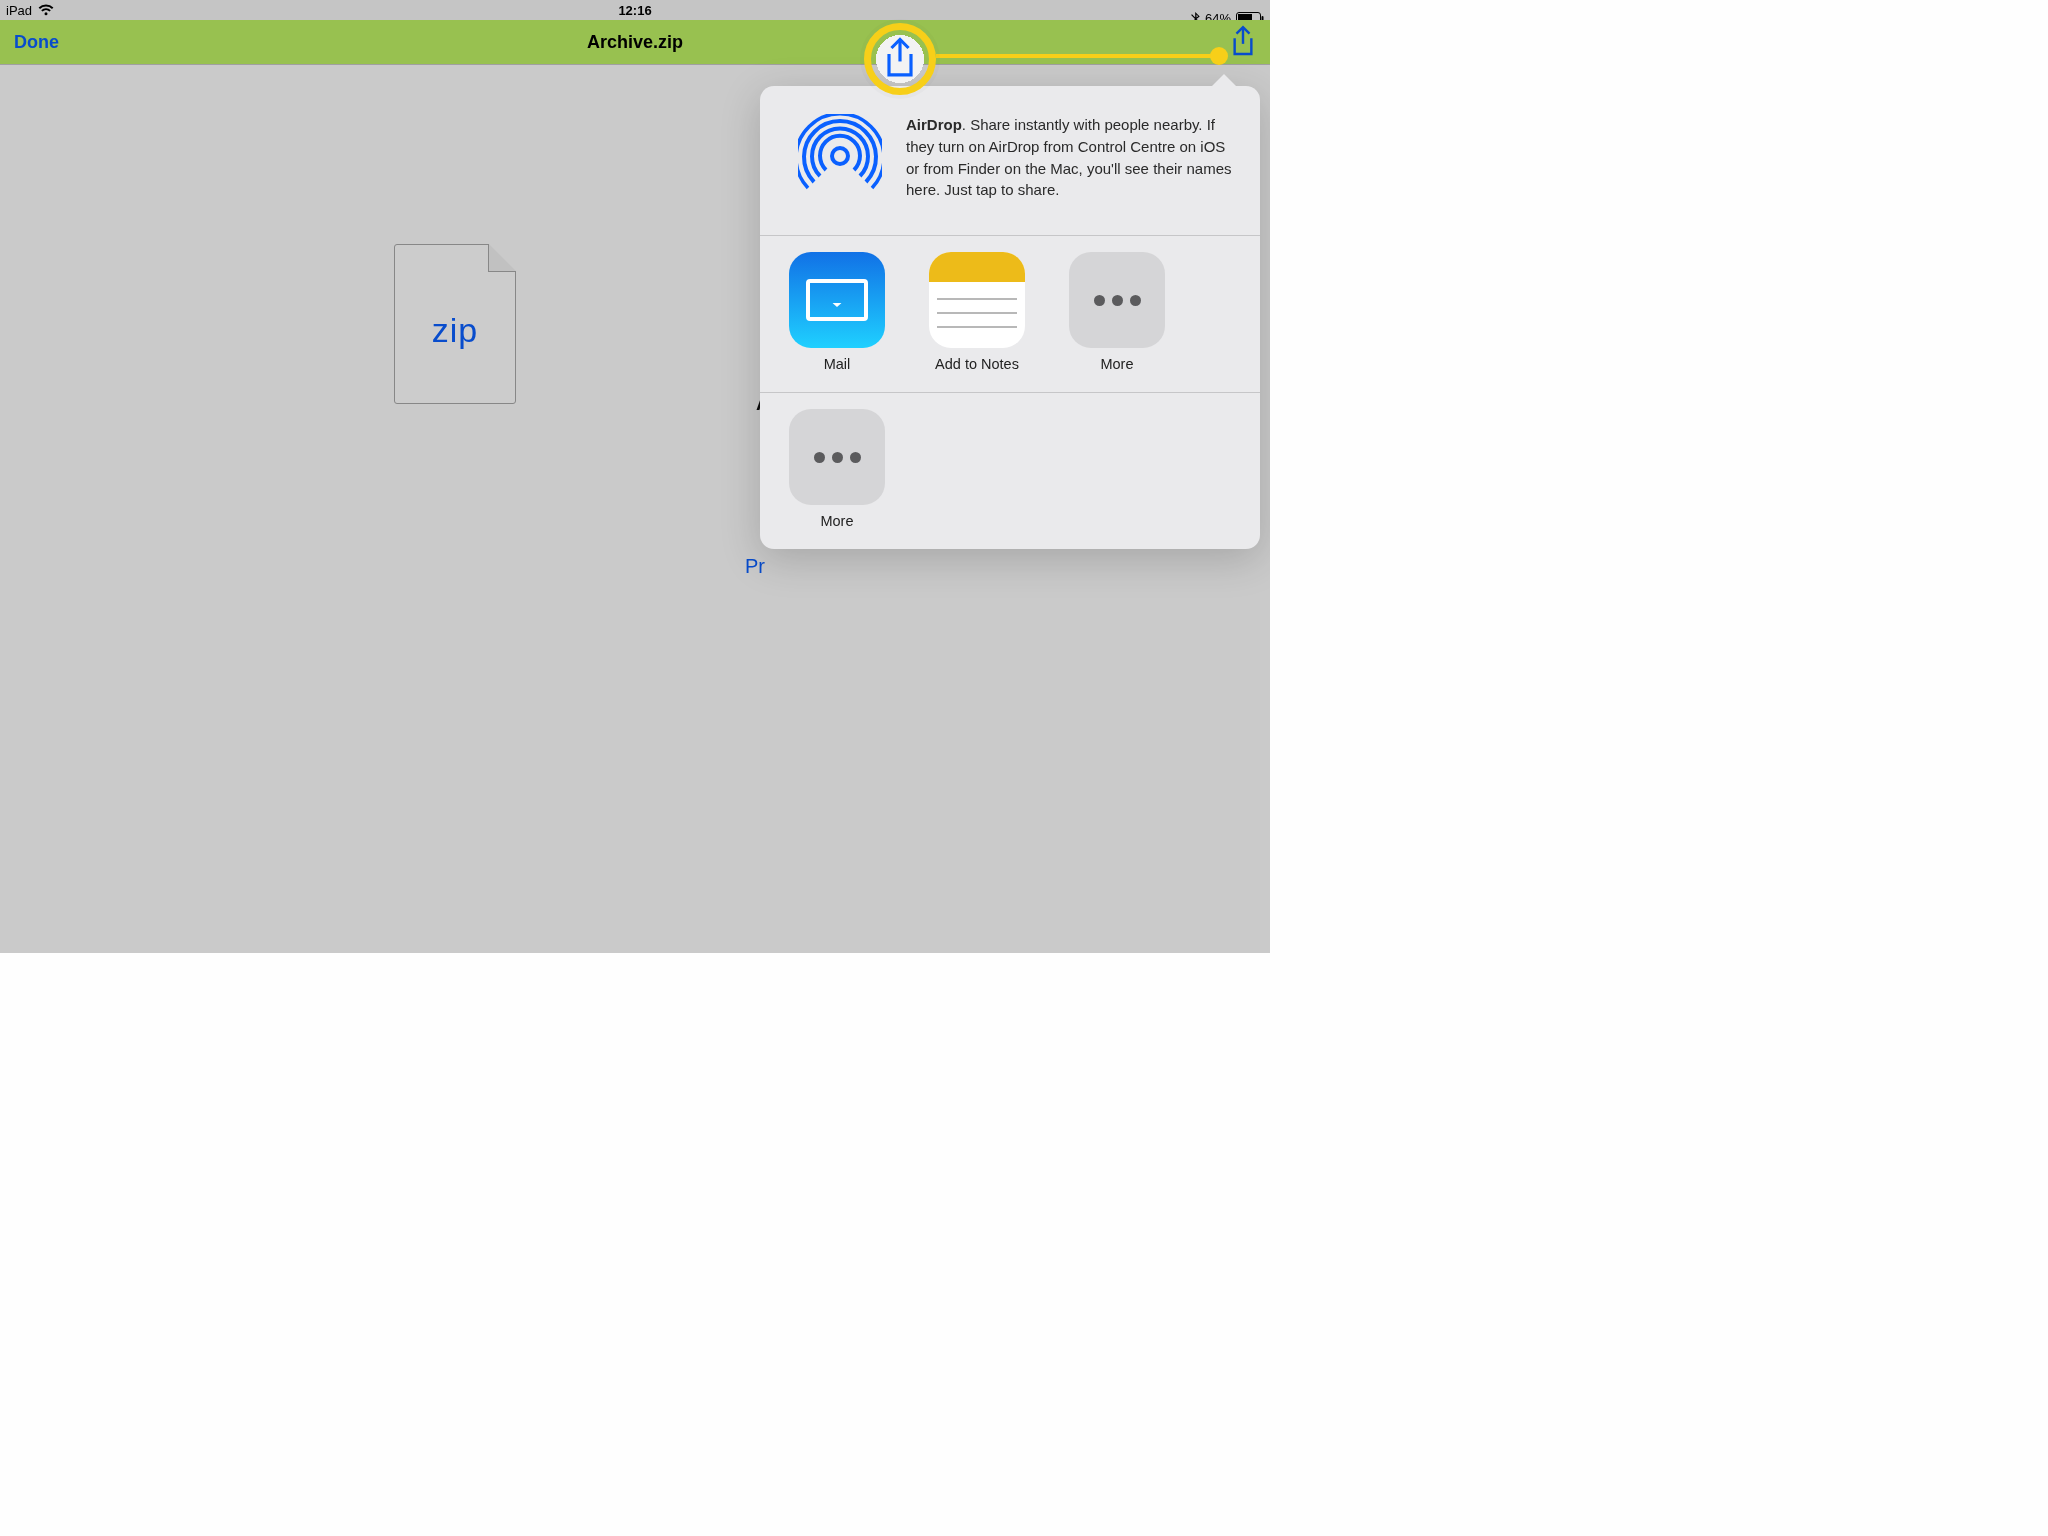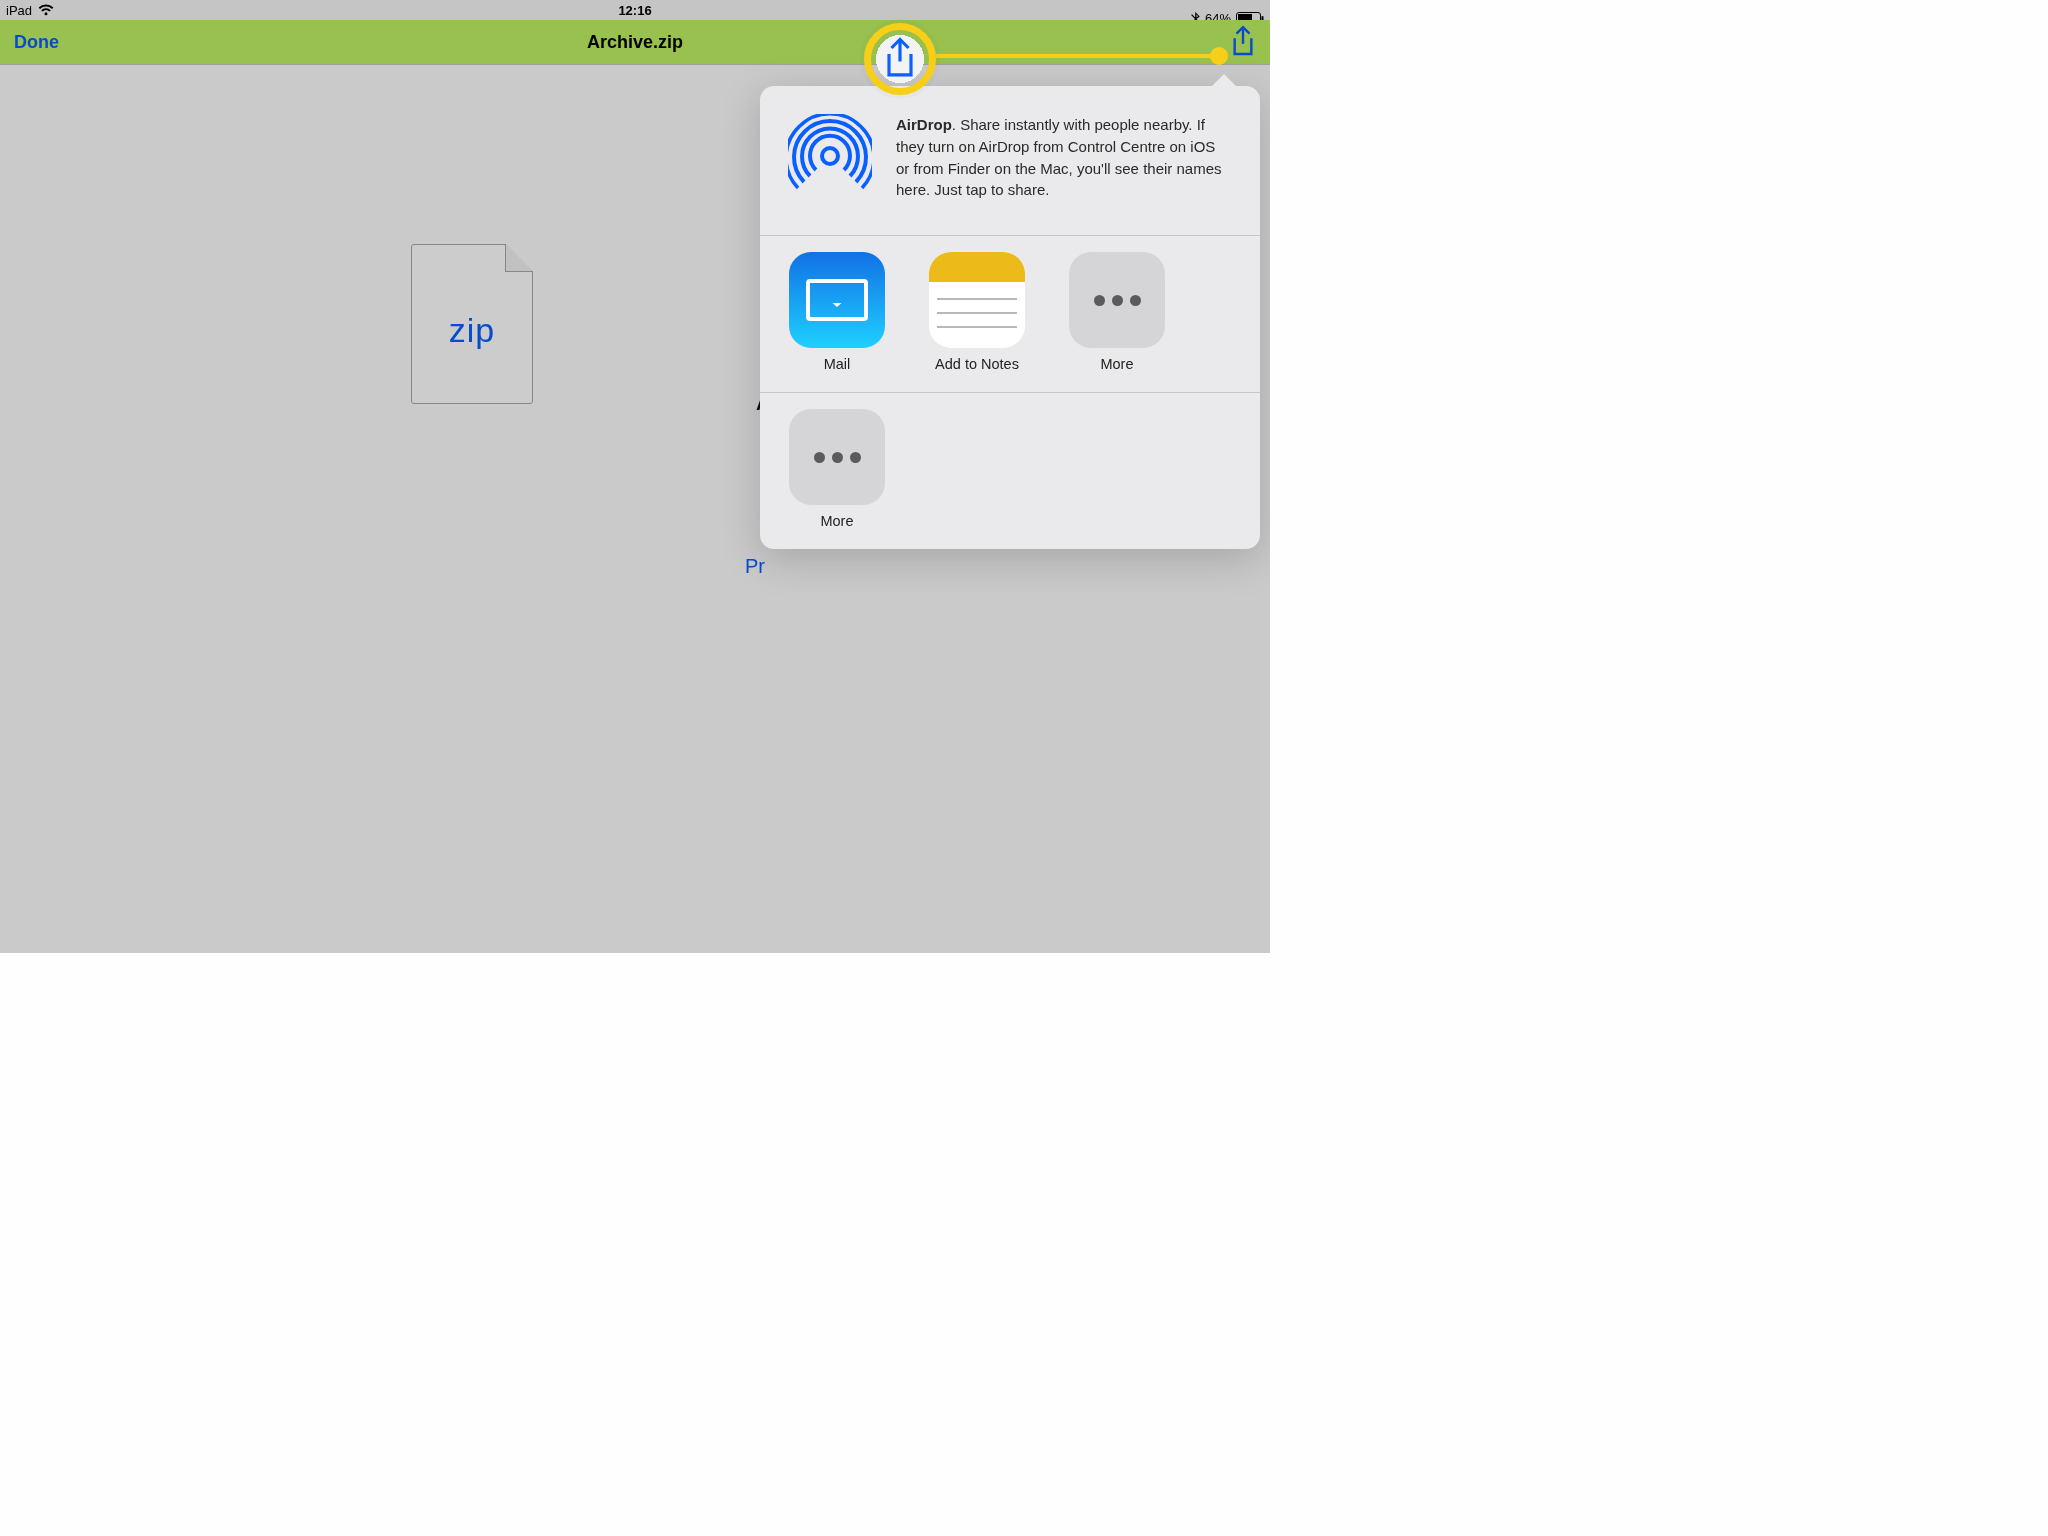--- a/index.html
+++ b/index.html
@@ -61,21 +61,21 @@
 
   
   .content {
     position:absolute; top:65px; left:0; right:0; bottom:0;
     background:#fdfdfd;
     z-index:1;
   }
   .file-icon-wrap {
     position:absolute;
     left: 394px; top: 179px;
-    width: 122px; height: 183px; margin-left: 17px;
+    width: 122px; height: 183px;
   }
   .file-page {
     width:122px; height:160px;
     border:1.5px solid #a9a9a9;
     border-radius:3px;
     position:relative;
     background:#fff;
     display:flex; align-items:center; justify-content:center;
   }
   .file-fold {
@@ -143,21 +143,21 @@
     content:"";
     position:absolute;
     top:-12px; right:24px;
     width:0; height:0;
     border-left:12px solid transparent;
     border-right:12px solid transparent;
     border-bottom:12px solid #eaeaec;
   }
   .airdrop-row {
     display:flex; gap:24px;
-    padding:28px 28px 34px 28px;
+    padding:28px 28px 34px 38px;
     border-bottom:1px solid #c6c6c8;
   }
   .airdrop-icon {
     width:84px; height:84px; flex-shrink:0;
     display:flex; align-items:center; justify-content:center;
   }
   .airdrop-text {
     font-size:15px; line-height:1.45; color:#2a2a2a;
   }
   .airdrop-text b { font-weight:600; }

